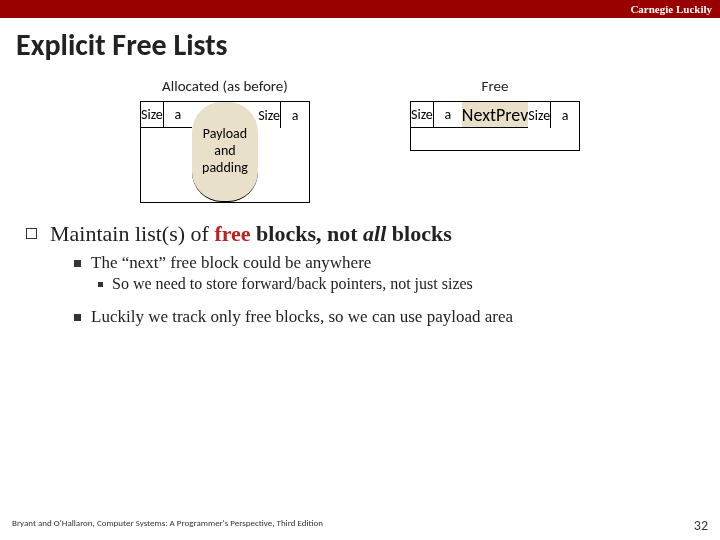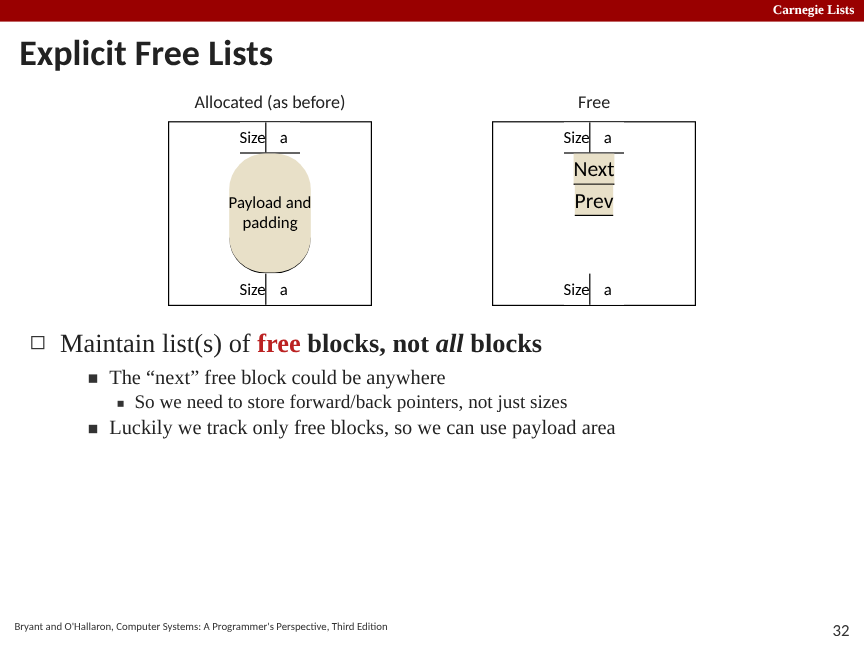--- a/index.html
+++ b/index.html
@@ -46,22 +46,21 @@
   }
   .diagram-label {
     font-size: 15px;
     margin-bottom: 6px;
     color: #222;
   }
   .block {
     border: 1.5px solid #000;
     width: 170px;
     display: flex;
-    flex-direction: column;
-    align-items: center;
+    flex-direction: row;
   }
   .row {
     display: flex;
     height: 26px;
     border-bottom: 1.5px solid #000;
   }
   .row:last-child { border-bottom: none; }
   .row.header, .row.footer { background: #fff; }
   .cell-size {
     flex: 1;
@@ -146,21 +145,21 @@
     background: #333;
     margin-right: 10px;
     margin-top: 7px;
   }
   .subsub {
     margin-left: 24px;
     display: flex;
     align-items: flex-start;
     font-size: 16px;
     color: #222;
-    margin-bottom: 2px;
+    margin-bottom: 14px;
   }
   .subsub .sq3 {
     display: inline-block;
     width: 5px;
     height: 5px;
     background: #333;
     margin-right: 9px;
     margin-top: 7px;
   }
   .footer-bar {
@@ -173,21 +172,21 @@
     padding: 0 12px;
     font-size: 9px;
     color: #333;
   }
   .footer-bar .pg { font-size: 14px; }
 </style>
 </head>
 <body>
 
 <div class="redbar">
-  <span>Carnegie Lists</span>
+  <span>Carnegie Luckily</span>
 </div>
 
 <div class="title">Explicit Free Lists</div>
 
 <div class="diagrams">
 
   <div class="diagram-col">
     <div class="diagram-label">Allocated (as before)</div>
     <div class="block">
       <div class="row header">

